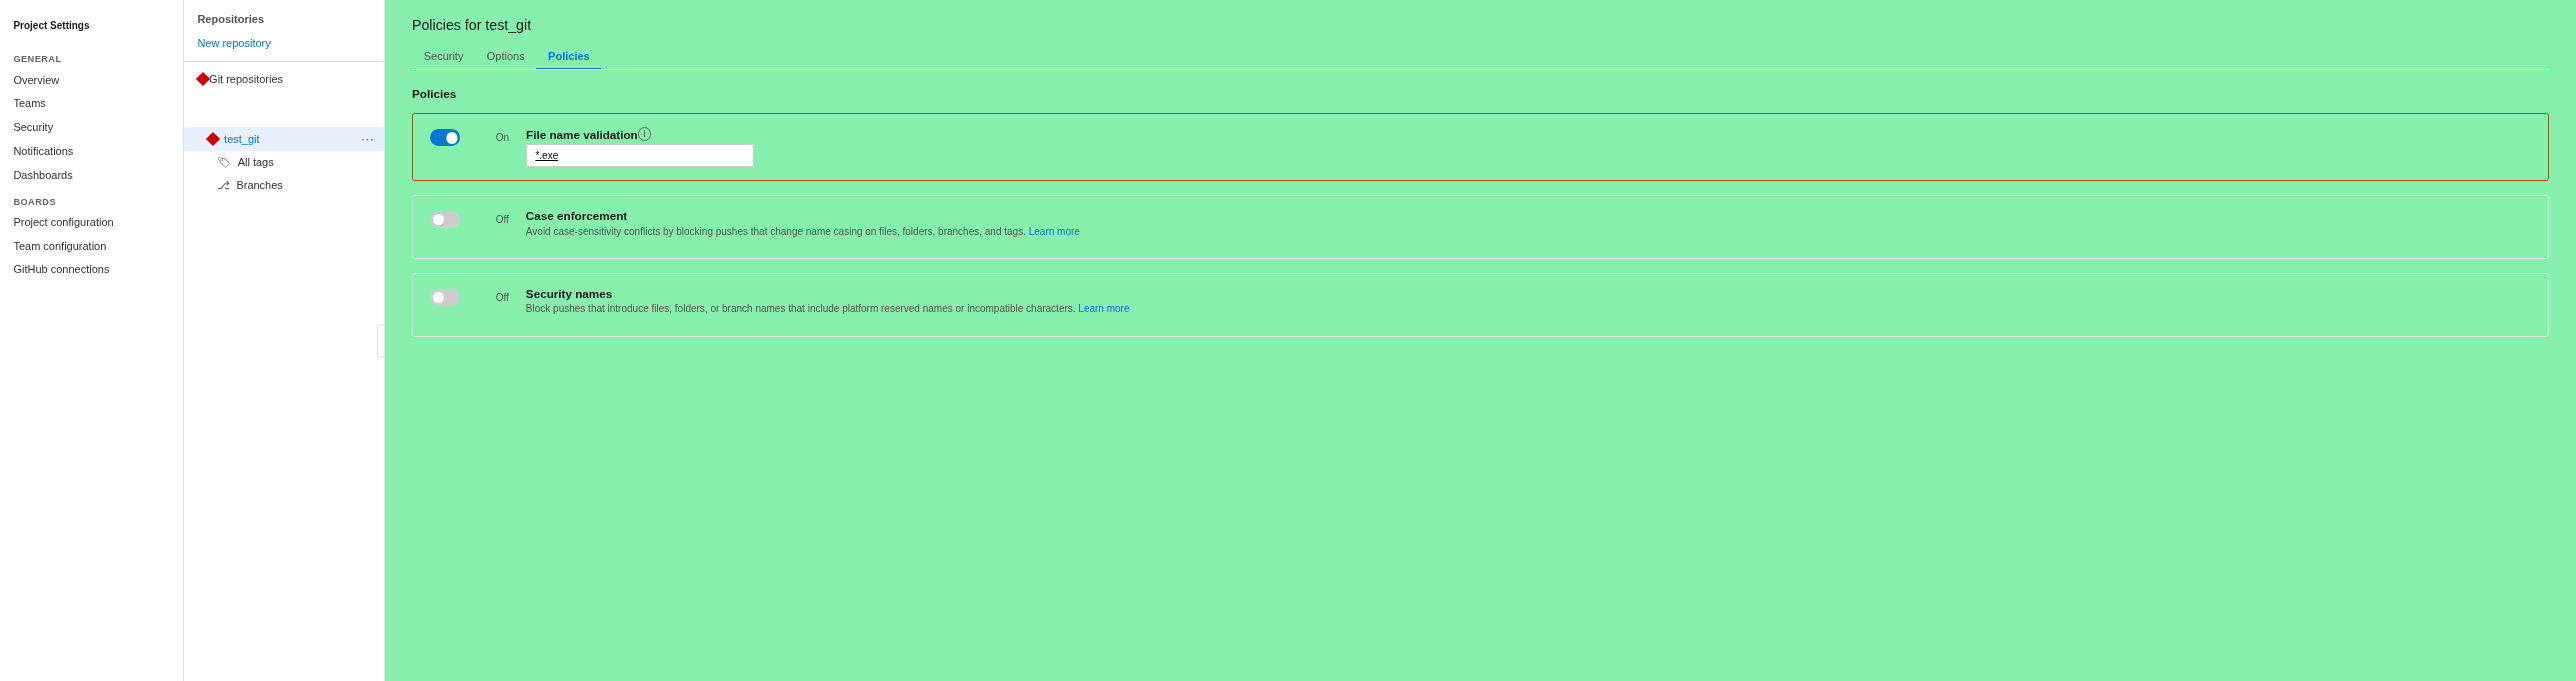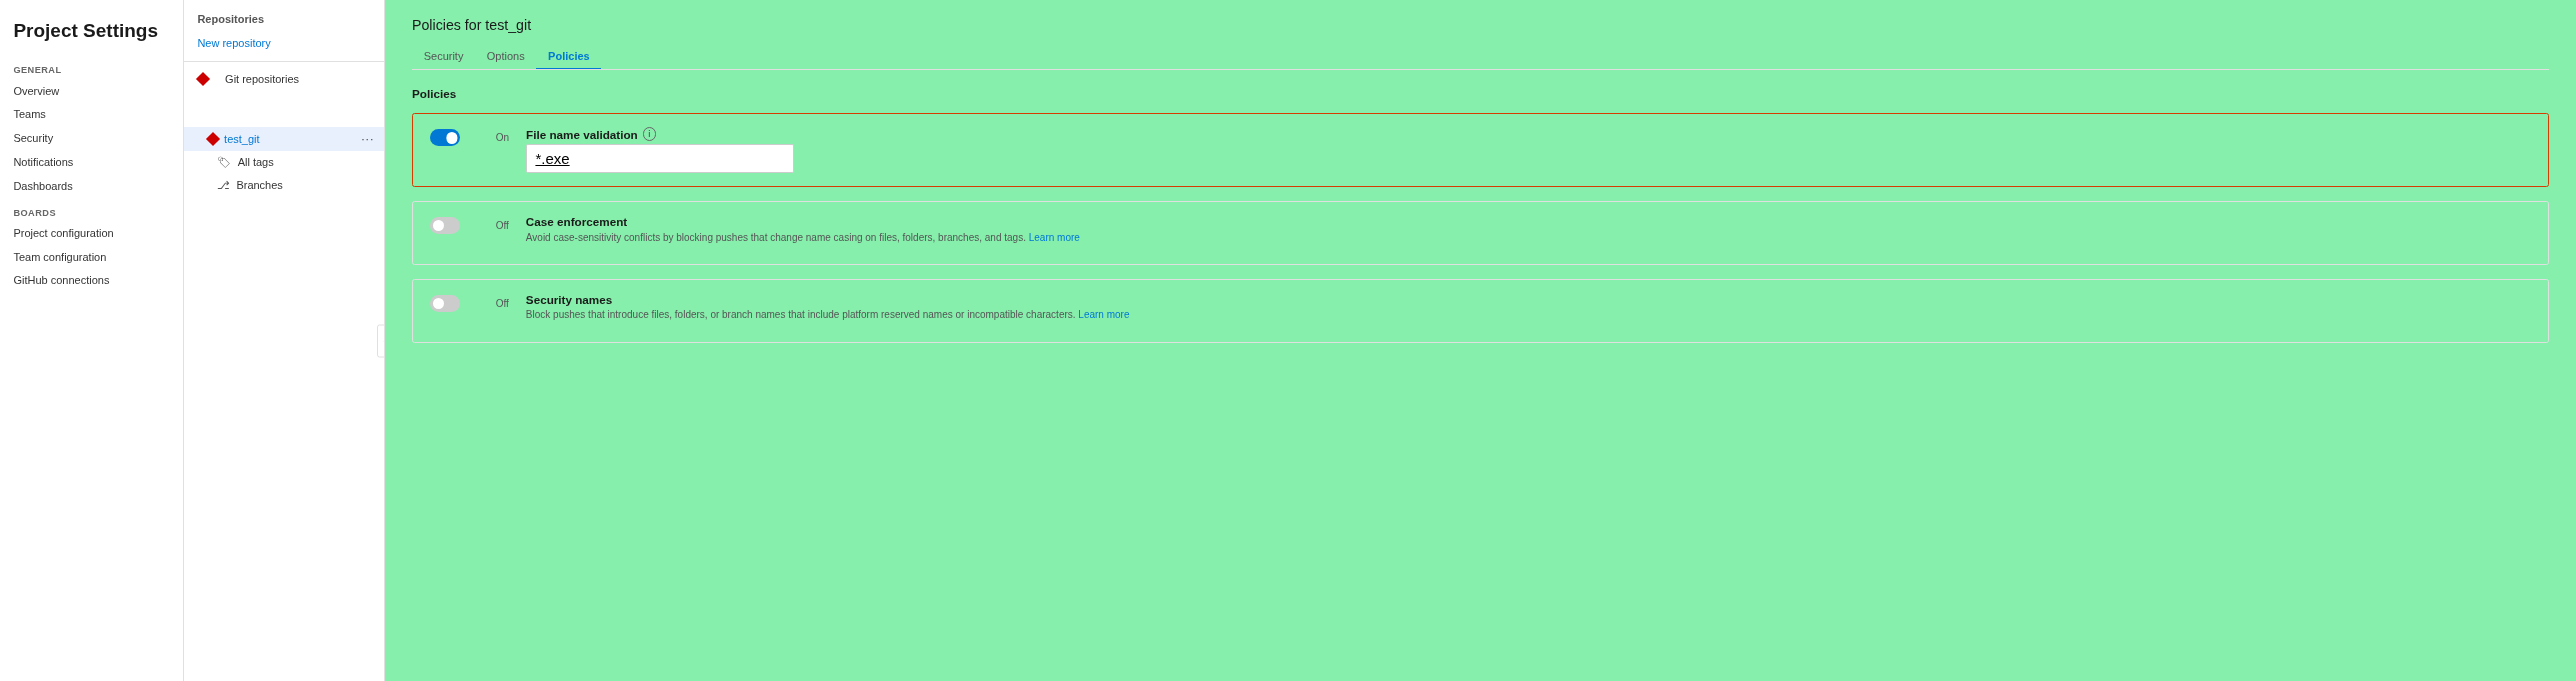--- a/index.html
+++ b/index.html
@@ -8,21 +8,21 @@
     
     .sidebar-left {
       width: 184px;
       min-width: 184px;
       background: #fff;
       border-right: 0.8px solid #e0e0e0;
       padding: 13.4px 0;
       overflow-y: auto;
     }
     .sidebar-left .project-title {
-      font-size: 19px;
+      font-size: 10px;
       font-weight: 600;
       padding: 6.7px 13.4px 13.4px 13.4px;
       color: #1a1a1a;
     }
     .sidebar-section-label {
       font-size: 9.2px;
       font-weight: 600;
       color: #666;
       padding: 10px 13.4px 3.3px 13.4px;
       text-transform: uppercase;
@@ -56,21 +56,21 @@
     .new-repo-link {
       display: block;
       padding: 5px 13.4px;
       color: #0078d4;
       cursor: pointer;
       font-size: 11px;
       text-decoration: none;
     }
     .divider { border: none; border-top: 0.8px solid #e0e0e0; margin: 6.7px 0; }
     .repo-section-label {
-      display: flex; align-items: center; gap: 16px;
+      display: flex; align-items: center; gap: 0;
       padding: 5px 13.4px;
       font-size: 11px;
       color: #333;
     }
     .repo-icon {
       width: 11.7px; height: 11.7px;
       display: inline-flex; align-items: center; justify-content: center;
     }
     .diamond-icon {
       width: 10px; height: 10px;
@@ -194,40 +194,40 @@
     }
     input:checked + .slider { background: #0078d4; }
     input:checked + .slider:before { transform: translateX(13.4px); }
     .toggle-label { font-size: 10px; color: #555; padding-left: 29px; }
     .policy-content { flex: 1; }
     .policy-name {
       font-size: 11.7px;
       font-weight: 600;
       color: #1a1a1a;
       margin-bottom: 3.3px;
-      display: flex; align-items: center; gap: 5px;
+      display: flex; align-items: center; 
     }
     .info-icon {
       width: 13.4px; height: 13.4px;
       border: 0.8px solid #666;
       border-radius: 50%;
       display: inline-flex; align-items: center; justify-content: center;
       font-size: 8.4px; color: #666; cursor: pointer;
     }
     .policy-desc {
       font-size: 10px;
       color: #555;
       margin-bottom: 8.4px;
     }
     .policy-input {
       border: 0.8px solid #ccc;
       border-radius: 1.7px;
       padding: 5px 8.4px;
-      font-size: 15px;
-      width: 268px;
+      font-size: 10px;
+      width: 228px;
       outline: none;
       text-decoration: underline;
     }
     .learn-more { color: #0078d4; text-decoration: none; font-size: 10px; }
   </style>
 </head>
 <body>
 
 <nav class="sidebar-left">
   <div class="project-title">Project Settings</div>

